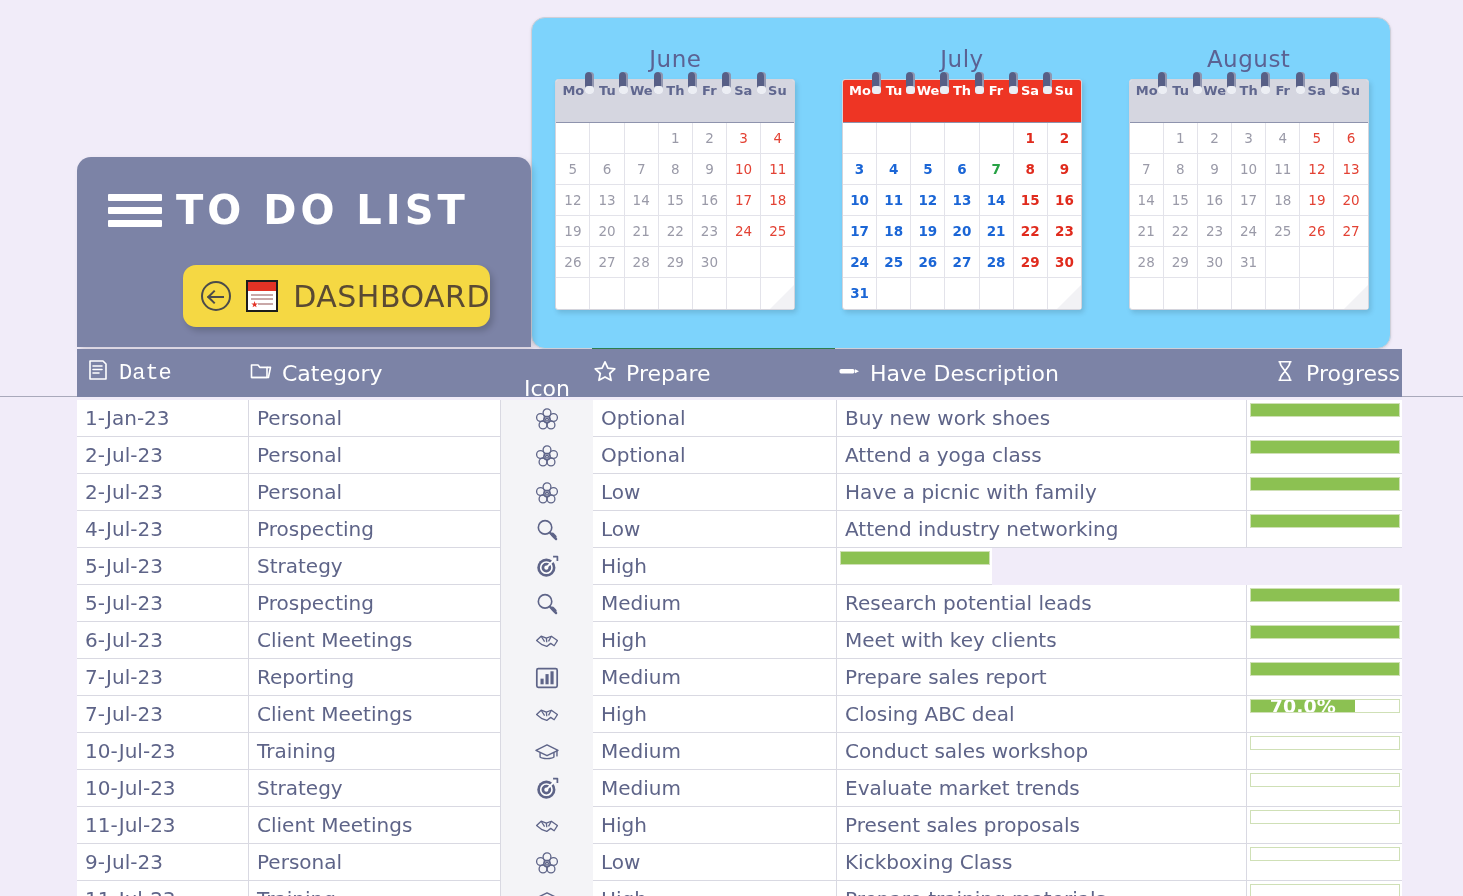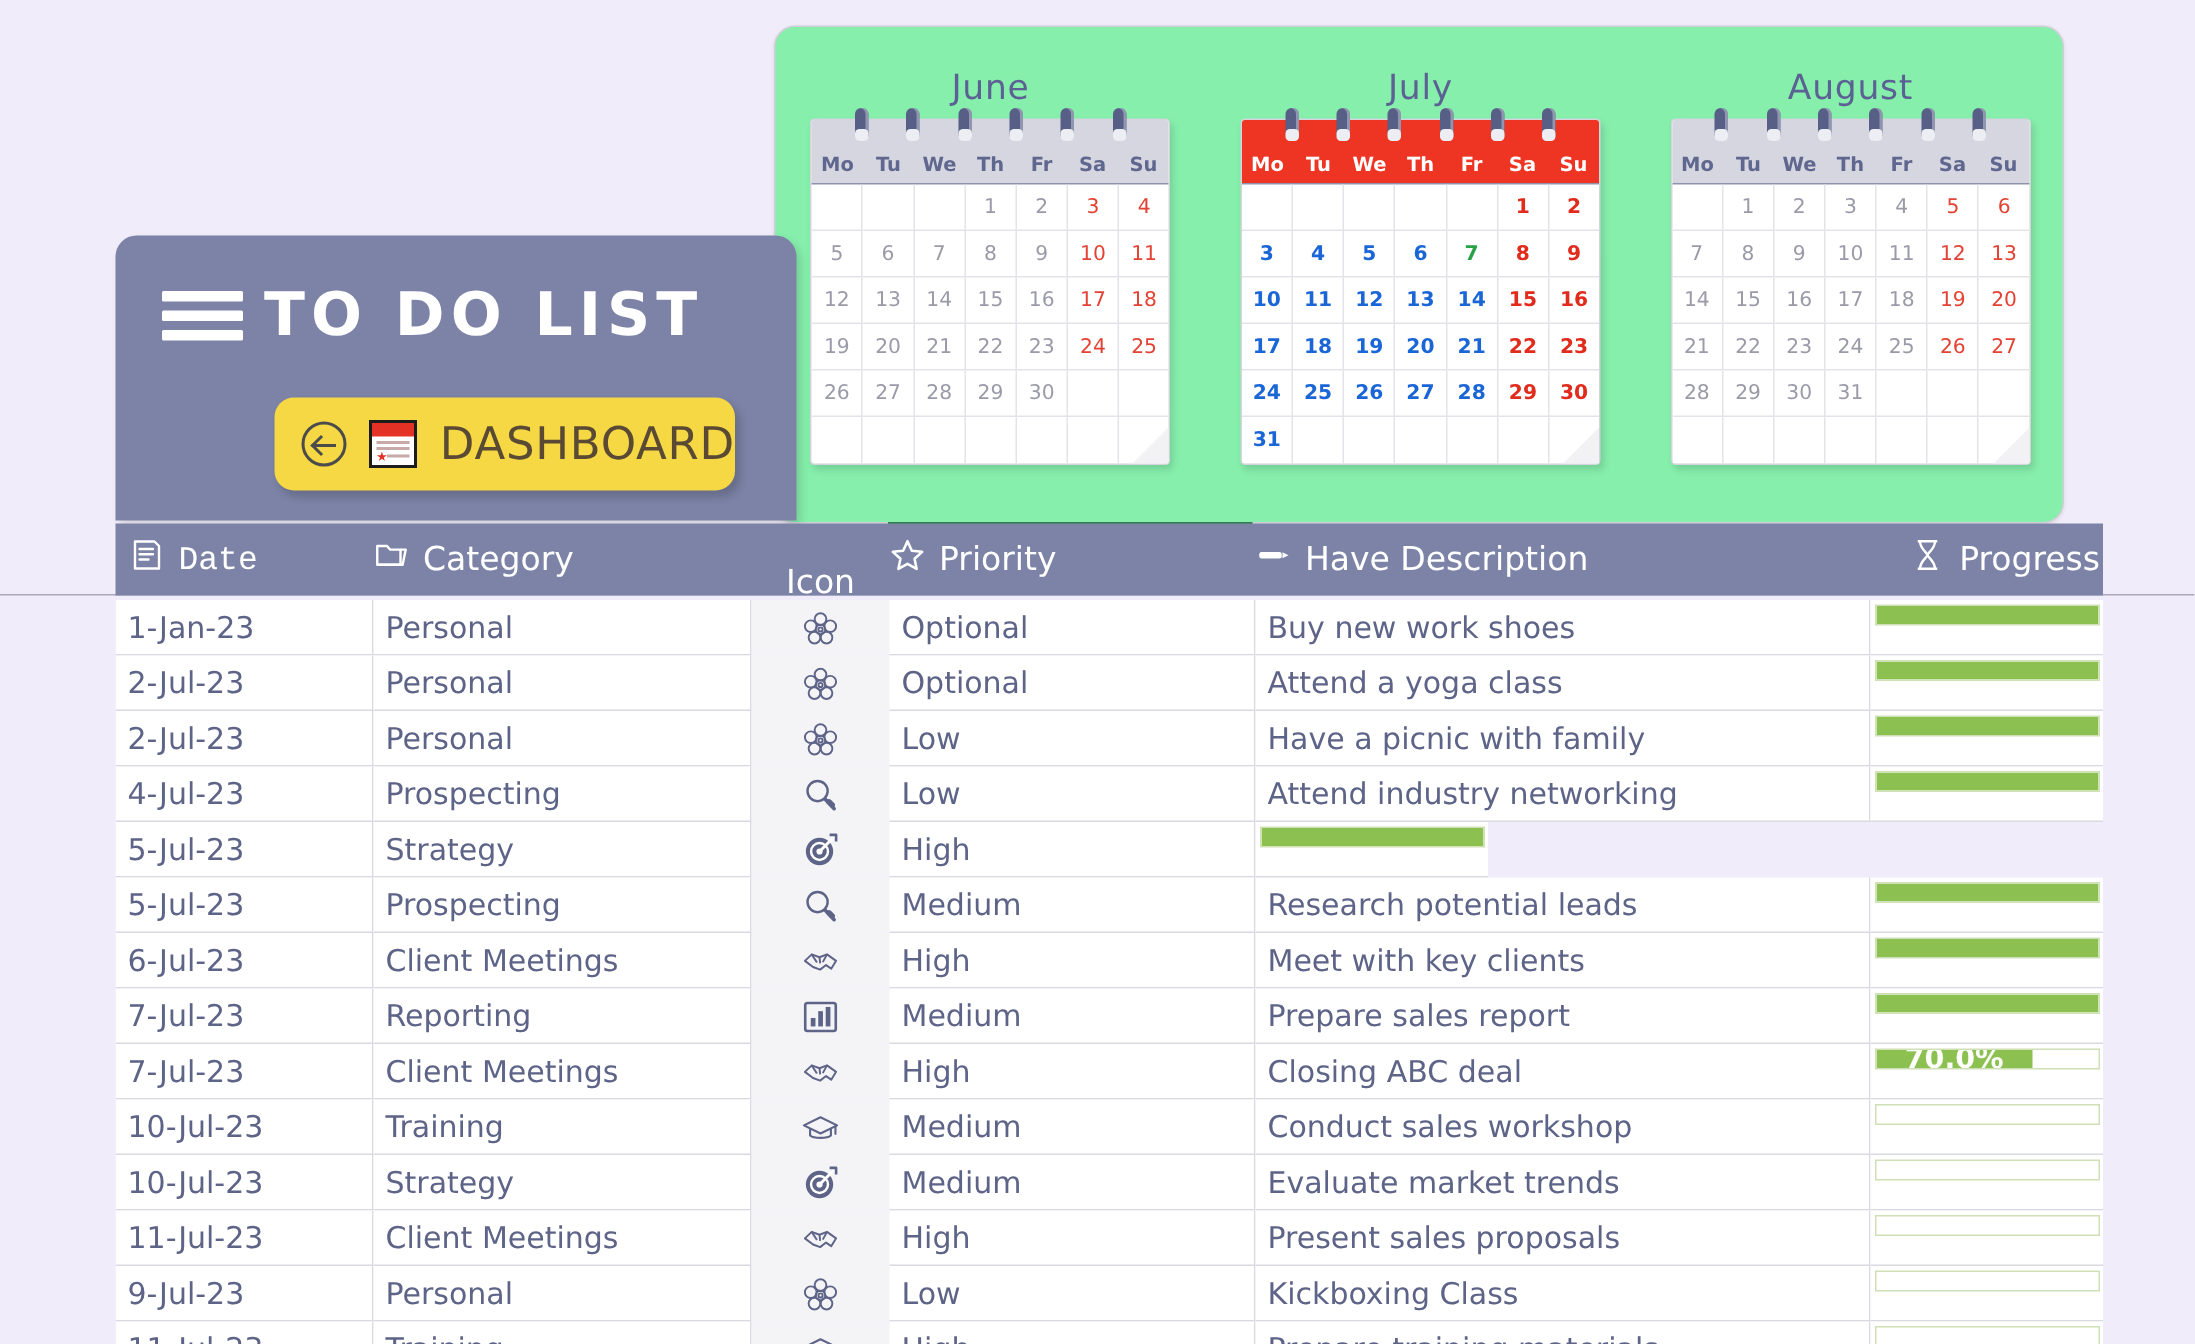--- a/index.html
+++ b/index.html
@@ -15,25 +15,25 @@
   #root {
     position: relative;
     width: 1463px;
     height: 896px;
     background: #f1ecf9;
   }
 
   
   .cal-card {
     position: absolute;
-    left: 516px;
+    left: 531px;
     top: 17px;
     width: 860px;
     height: 332px;
-    background: #86efac;
+    background: #7dd3fc;
     border: 1px solid #cfcfd8;
     border-radius: 14px;
     box-shadow: 0 1px 3px rgba(0,0,0,0.10);
     overflow: hidden;
   }
 
   .cal-row {
     position: absolute;
     left: 0; top: 0;
     width: 860px;
@@ -66,21 +66,21 @@
     background: #ffffff;
     border: 1px solid #d4d4dc;
     border-radius: 3px;
     box-shadow: 2px 3px 5px rgba(0,0,0,0.13);
   }
 
   .cal-head {
     position: relative;
     height: 42px;
     display: flex;
-    align-items: flex-end;
+    align-items: flex-start;
     border-top-left-radius: 2px;
     border-top-right-radius: 2px;
   }
   .cal-head.grey { background: #d5d6e0; }
   .cal-head.red  { background: #ee3524; }
 
   .rings {
     position: absolute;
     top: -8px; left: 0;
     width: 100%;
@@ -633,21 +633,21 @@
           </svg></span>
         <span class="lbl">Category</span>
       </div>
       <div class="th th-icon">
         <span class="lbl">Icon</span>
       </div>
       <div class="th th-priority">
         <span><svg class="gico" viewBox="0 0 24 24" fill="none" stroke="#fff" stroke-width="1.7" stroke-linejoin="round">
       <path d="M12 2.8 L14.9 9.2 L21.8 9.9 L16.7 14.5 L18.1 21.3 L12 17.9 L5.9 21.3 L7.3 14.5 L2.2 9.9 L9.1 9.2 Z"></path>
           </svg></span>
-        <span class="lbl">Priority</span>
+        <span class="lbl">Prepare</span>
       </div>
       <div class="th th-task">
         <span><svg class="gico" viewBox="0 0 24 24">
       <rect x="2.5" y="10" width="15" height="4.4" rx="1.6" fill="#fff"></rect>
       <path d="M18 10.2 L22 12.2 L18 14.2 Z" fill="#fff"></path>
           </svg></span>
         <span class="lbl">Have Description</span>
       </div>
       <div class="th th-progress">
         <span><svg class="gico" viewBox="0 0 24 24" fill="none" stroke="#fff" stroke-width="1.6" stroke-linejoin="round">

